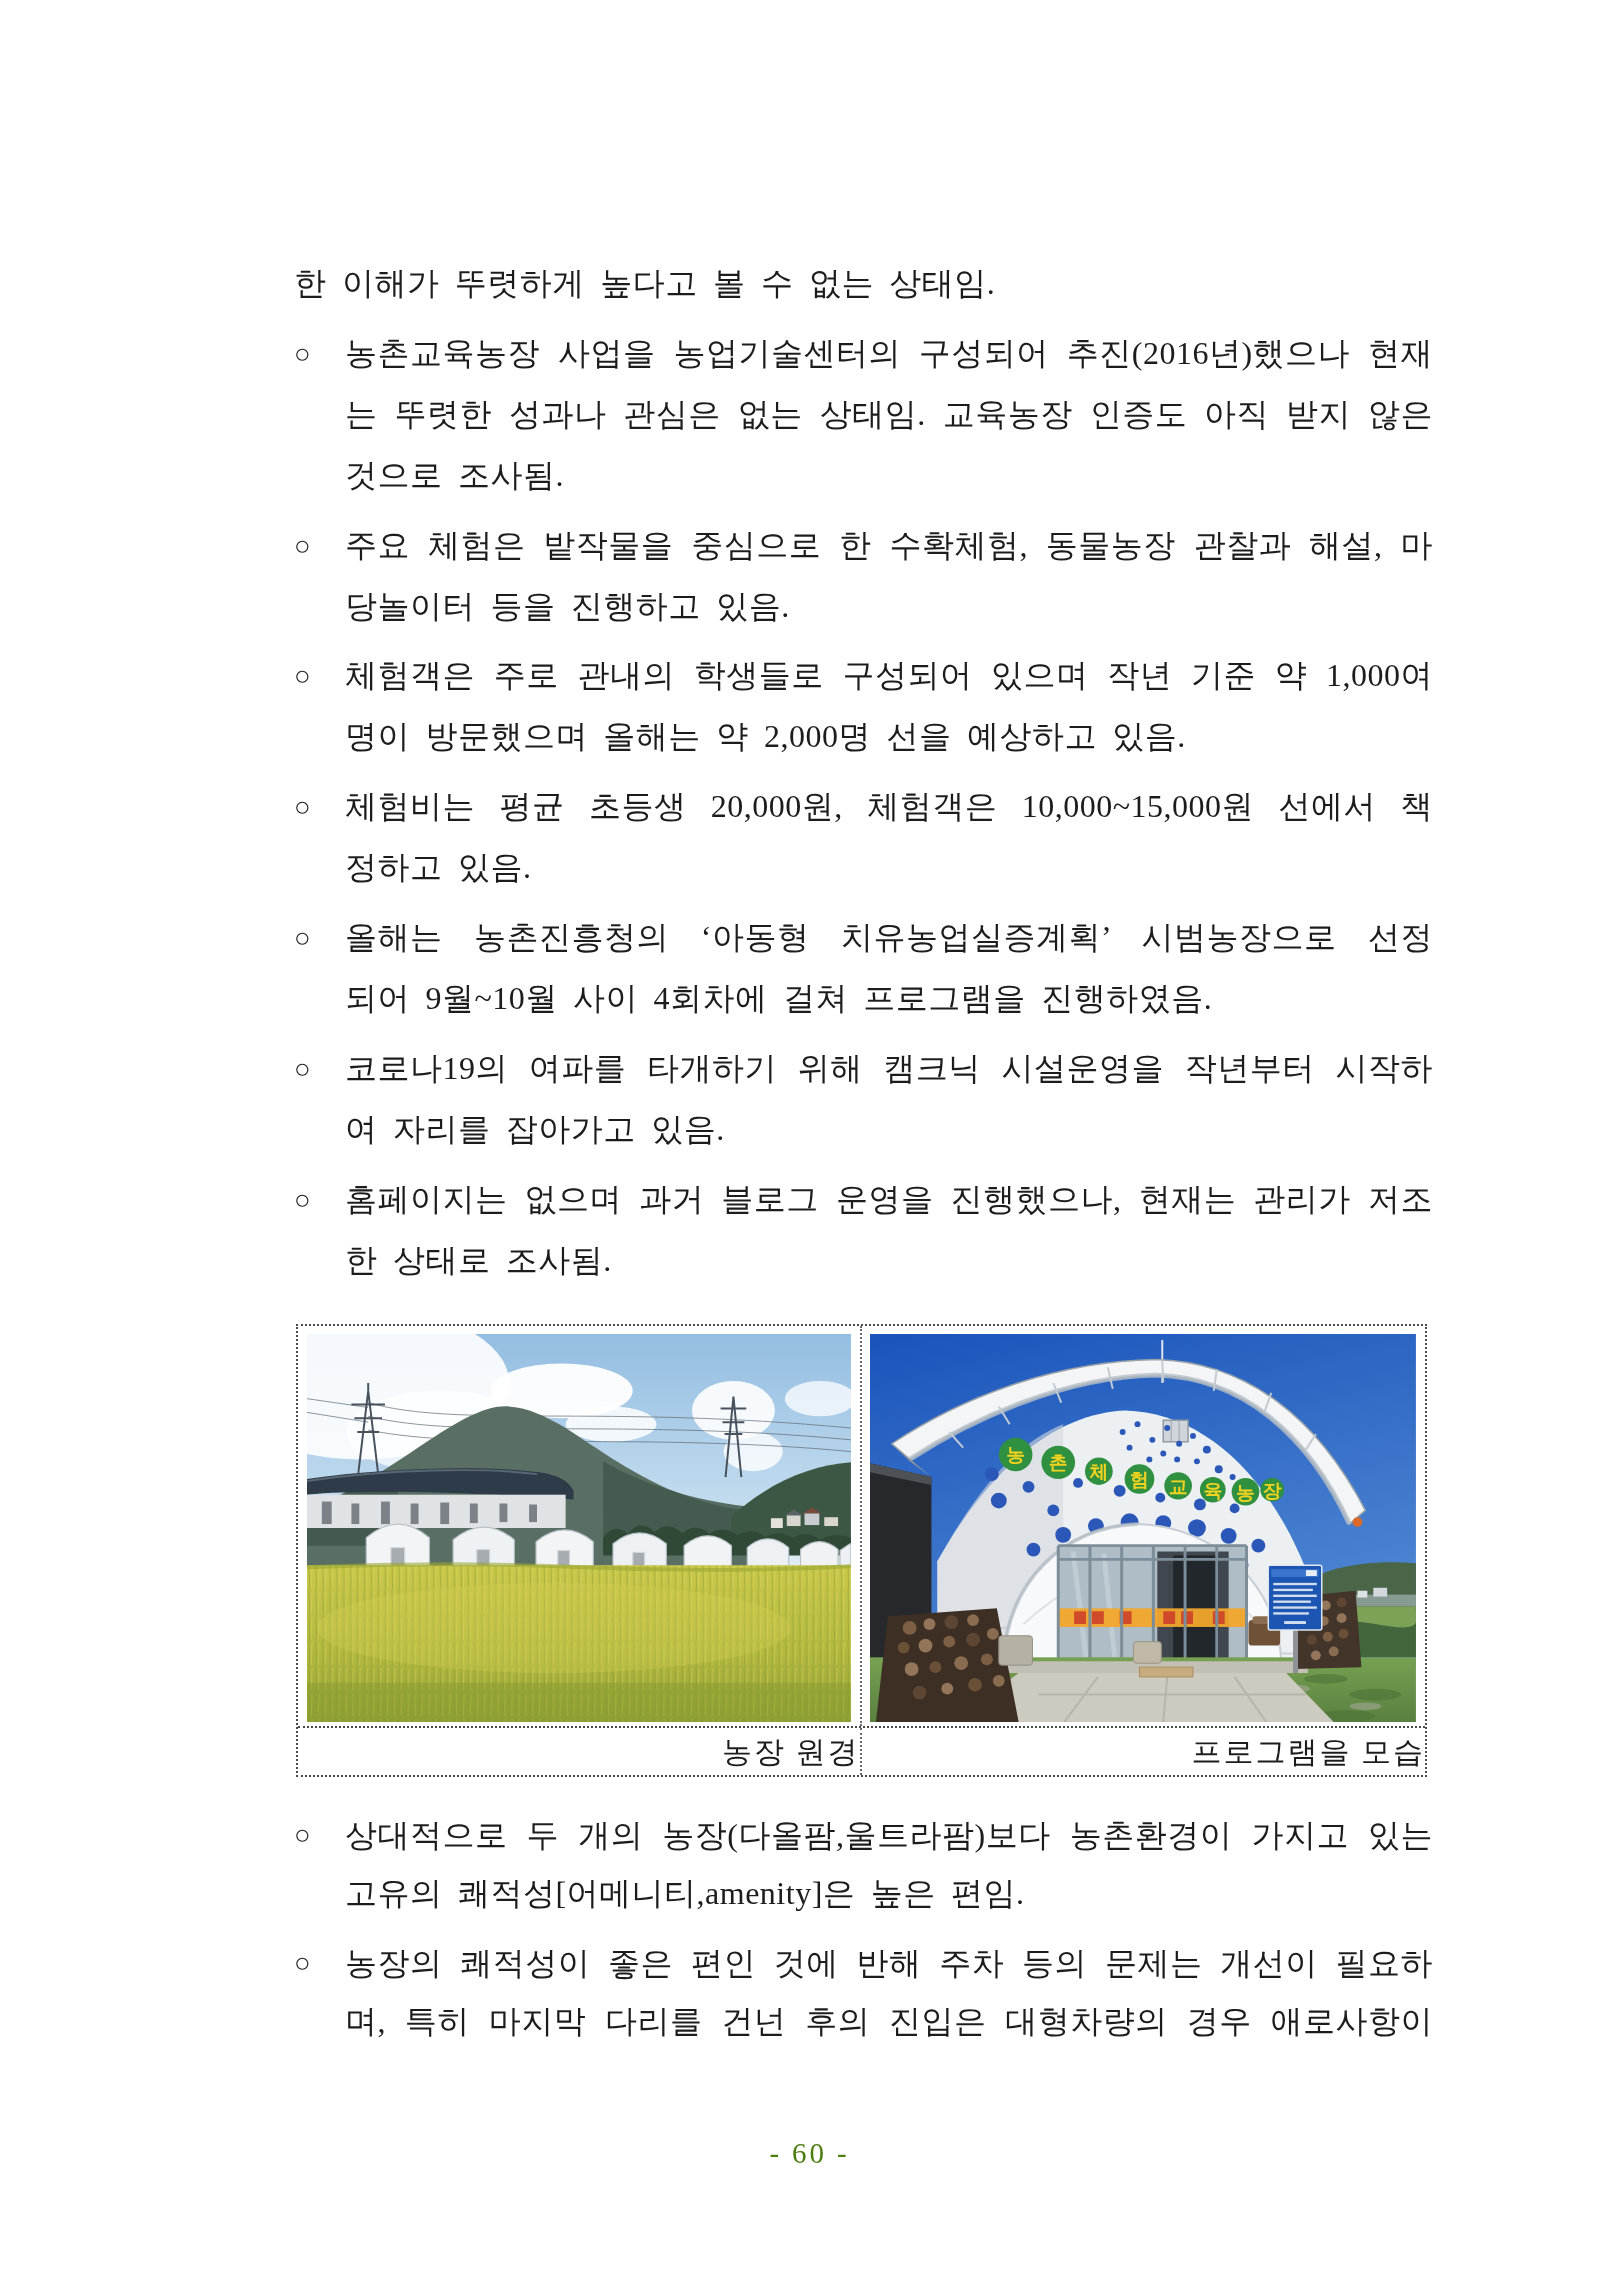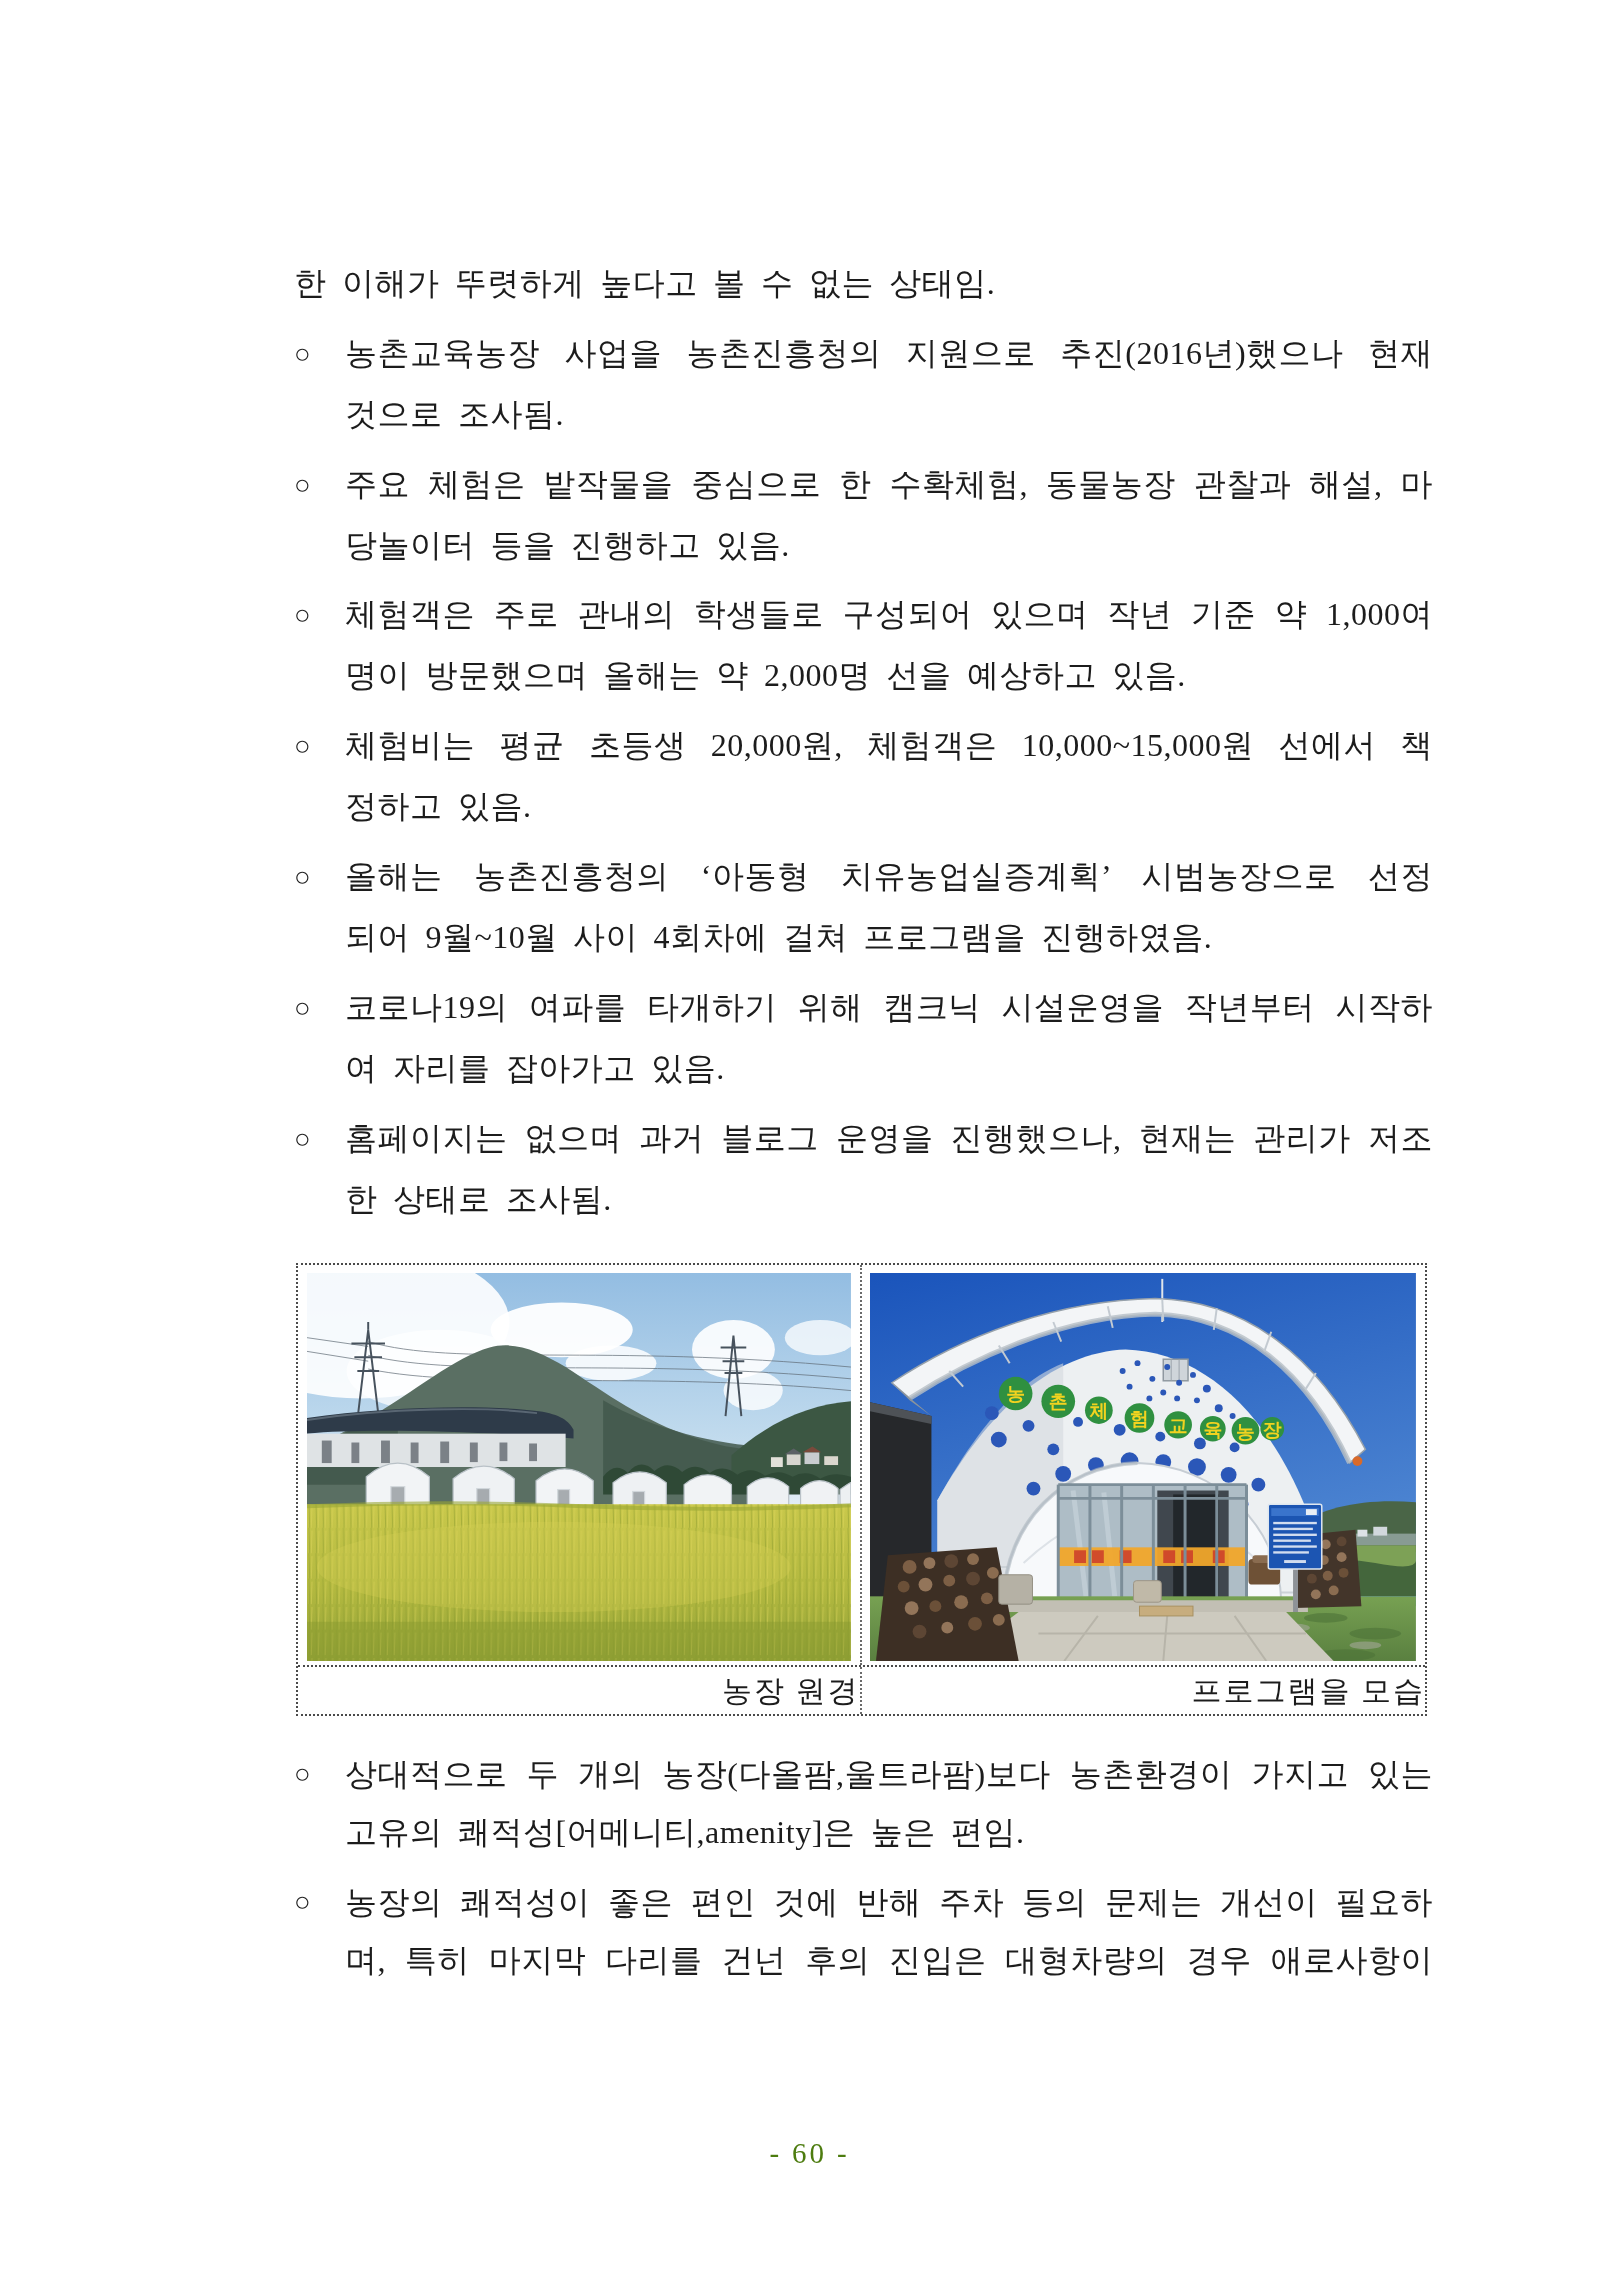--- a/index.html
+++ b/index.html
@@ -60,21 +60,22 @@
 
   <div class="para first">
     <div class="ptext intro-line">
       <div class="line">한 이해가 뚜렷하게 높다고 볼 수 없는 상태임.</div>
     </div>
   </div>
 
   <div class="para">
     <span class="marker">○</span>
     <div class="ptext">
-      <div class="line j">농촌교육농장 사업을 농촌진흥청의 지원으로 추진(2016년)했으나 현재</div>
+      <div class="line j">농촌교육농장 사업을 농업기술센터의 구성되어 추진(2016년)했으나 현재</div>
+      <div class="line j">는 뚜렷한 성과나 관심은 없는 상태임. 교육농장 인증도 아직 받지 않은</div>
       <div class="line">것으로 조사됨.</div>
     </div>
   </div>
 
   <div class="para">
     <span class="marker">○</span>
     <div class="ptext">
       <div class="line j">주요 체험은 밭작물을 중심으로 한 수확체험, 동물농장 관찰과 해설, 마</div>
       <div class="line">당놀이터 등을 진행하고 있음.</div>
     </div>

